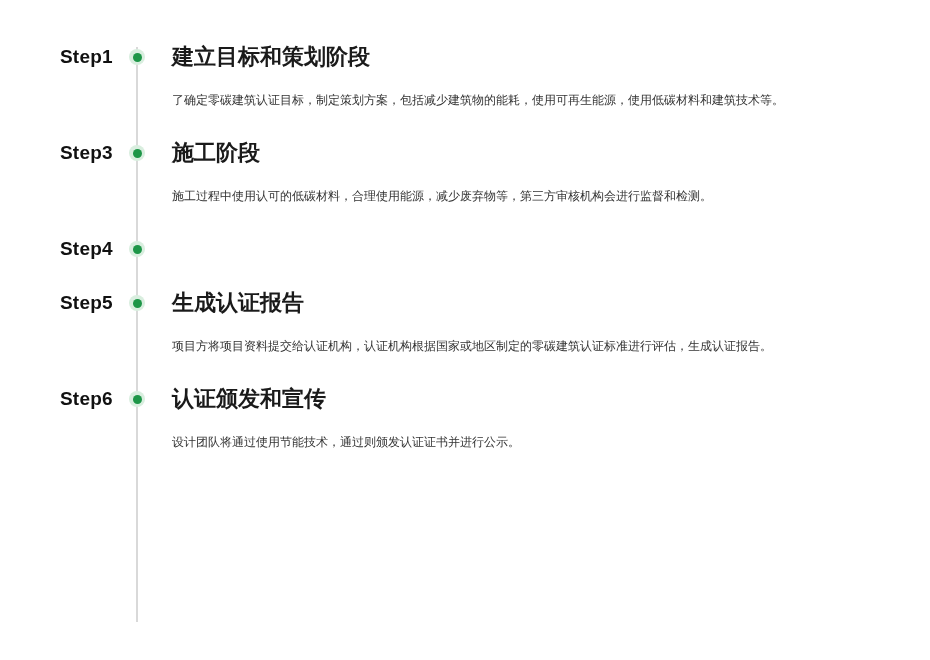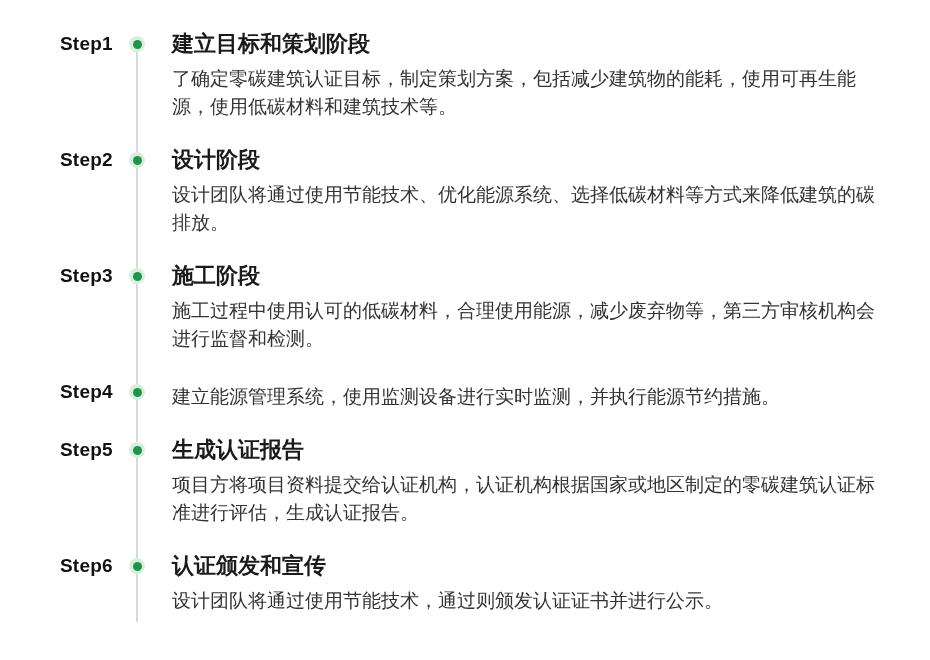--- a/index.html
+++ b/index.html
@@ -10,21 +10,21 @@
   }
   .canvas {
     position: relative;
     width: 930px;
     height: 660px;
     background: #ffffff;
     overflow: hidden;
   }
   .timeline {
     position: relative;
-    padding: 29px 37px 0 60px;
+    padding: 42px 37px 0 60px;
   }
   .timeline-line {
     position: absolute;
     left: 136px;
     top: 47px;
     width: 2px;
     height: 575px;
     background: #d9d9d9;
   }
   .step-row {
@@ -67,22 +67,22 @@
     max-width: 721px;
   }
   .step-title {
     margin: 0;
     font-size: 22px;
     font-weight: bold;
     color: #1a1a1a;
     line-height: 30px;
   }
   .step-desc {
-    margin: 6px 0 0 0;
-    font-size: 19px;
+    margin: 14px 0 0 0;
+    font-size: 12px;
     color: #333333;
     line-height: 28px;
   }
 </style>
 </head>
 <body>
 
 <div class="canvas">
   <div class="timeline-line"></div>
   <div class="timeline">
@@ -91,49 +91,38 @@
       <div class="step-label">Step1</div>
       <div class="step-marker">
           <span class="dot-inner"></span>
         </div>
       <div class="step-content">
         <h3 class="step-title">建立目标和策划阶段</h3>
         <p class="step-desc">了确定零碳建筑认证目标，制定策划方案，包括减少建筑物的能耗，使用可再生能源，使用低碳材料和建筑技术等。</p>
       </div>
     </div>
 
-    <div class="step-row">
-      <div class="step-label">Step2</div>
-      <div class="step-marker">
-          <span class="dot-inner"></span>
-        </div>
-      <div class="step-content">
-        <h3 class="step-title">设计阶段</h3>
-        <p class="step-desc">设计团队将通过使用节能技术、优化能源系统、选择低碳材料等方式来降低建筑的碳排放。</p>
-      </div>
-    </div>
 
     <div class="step-row">
       <div class="step-label">Step3</div>
       <div class="step-marker">
           <span class="dot-inner"></span>
         </div>
       <div class="step-content">
         <h3 class="step-title">施工阶段</h3>
         <p class="step-desc">施工过程中使用认可的低碳材料，合理使用能源，减少废弃物等，第三方审核机构会进行监督和检测。</p>
       </div>
     </div>
 
     <div class="step-row">
       <div class="step-label">Step4</div>
       <div class="step-marker">
           <span class="dot-inner"></span>
         </div>
       <div class="step-content">
-        <p class="step-desc">建立能源管理系统，使用监测设备进行实时监测，并执行能源节约措施。</p>
       </div>
     </div>
 
     <div class="step-row">
       <div class="step-label">Step5</div>
       <div class="step-marker">
           <span class="dot-inner"></span>
         </div>
       <div class="step-content">
         <h3 class="step-title">生成认证报告</h3>

